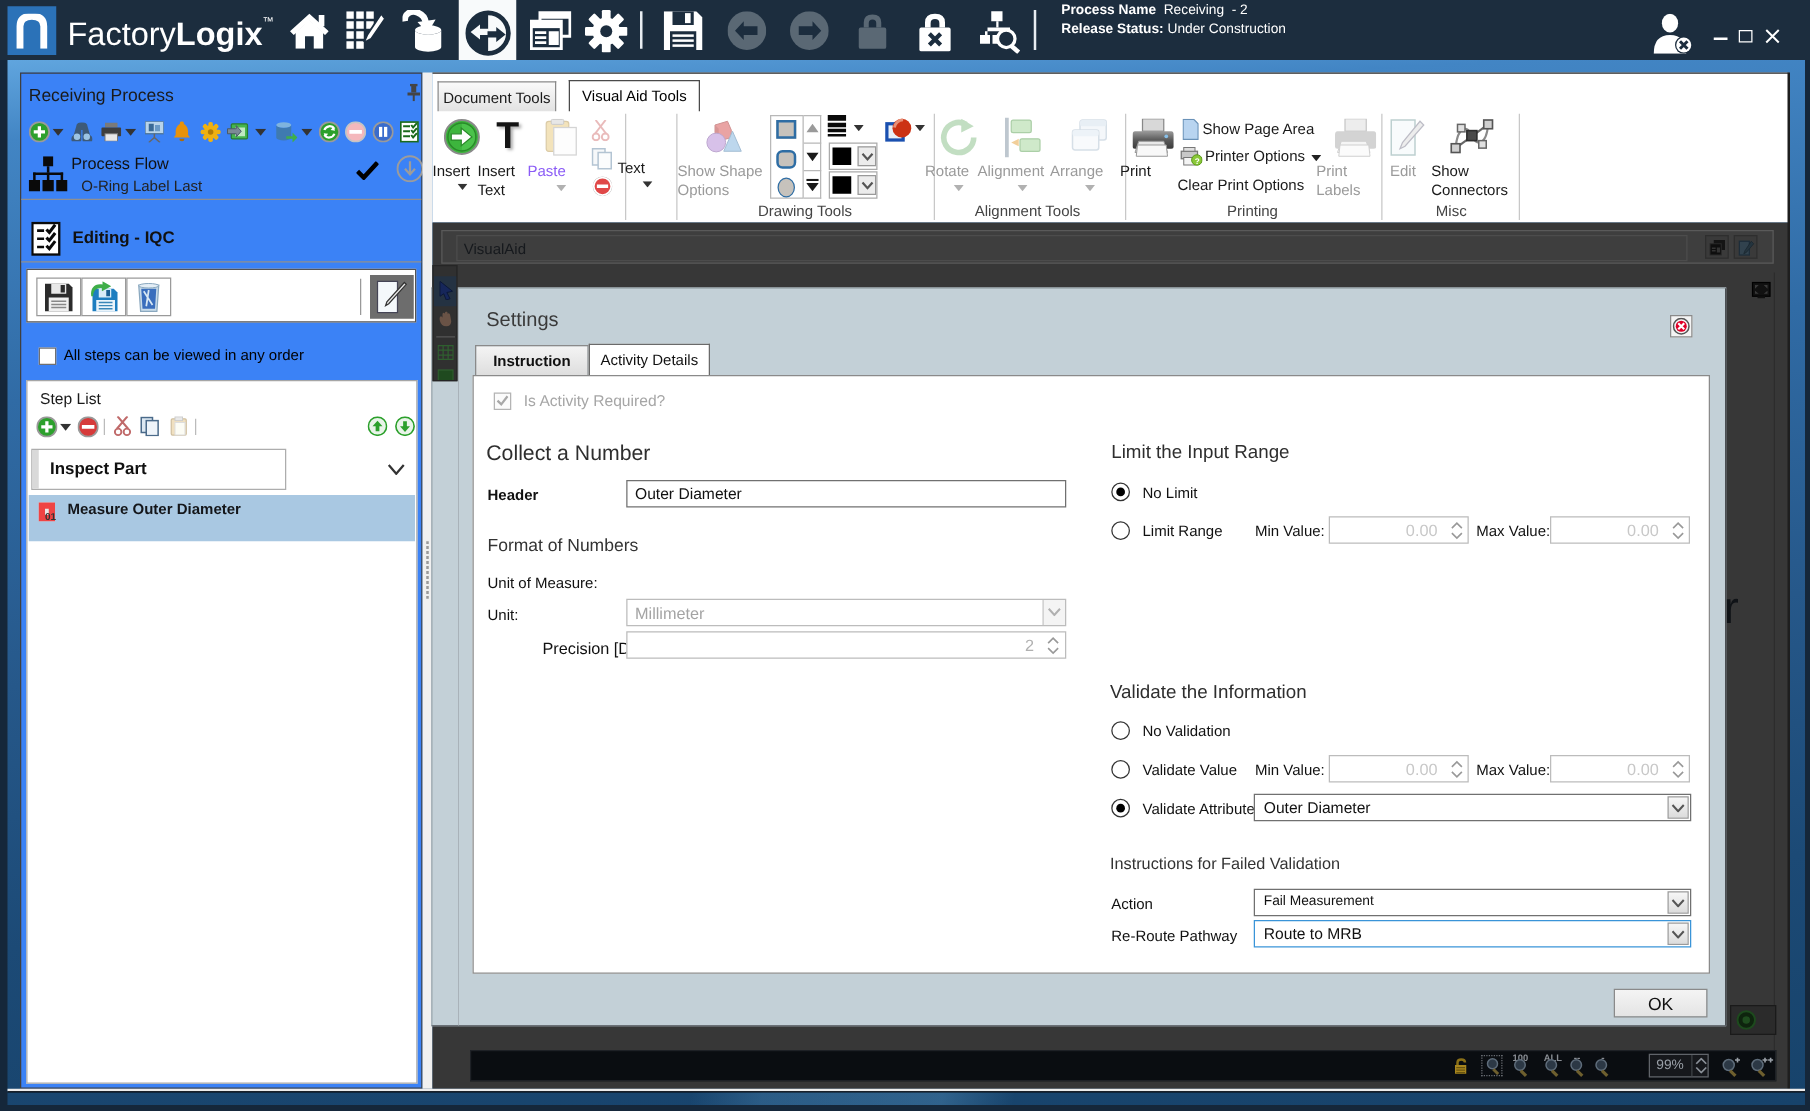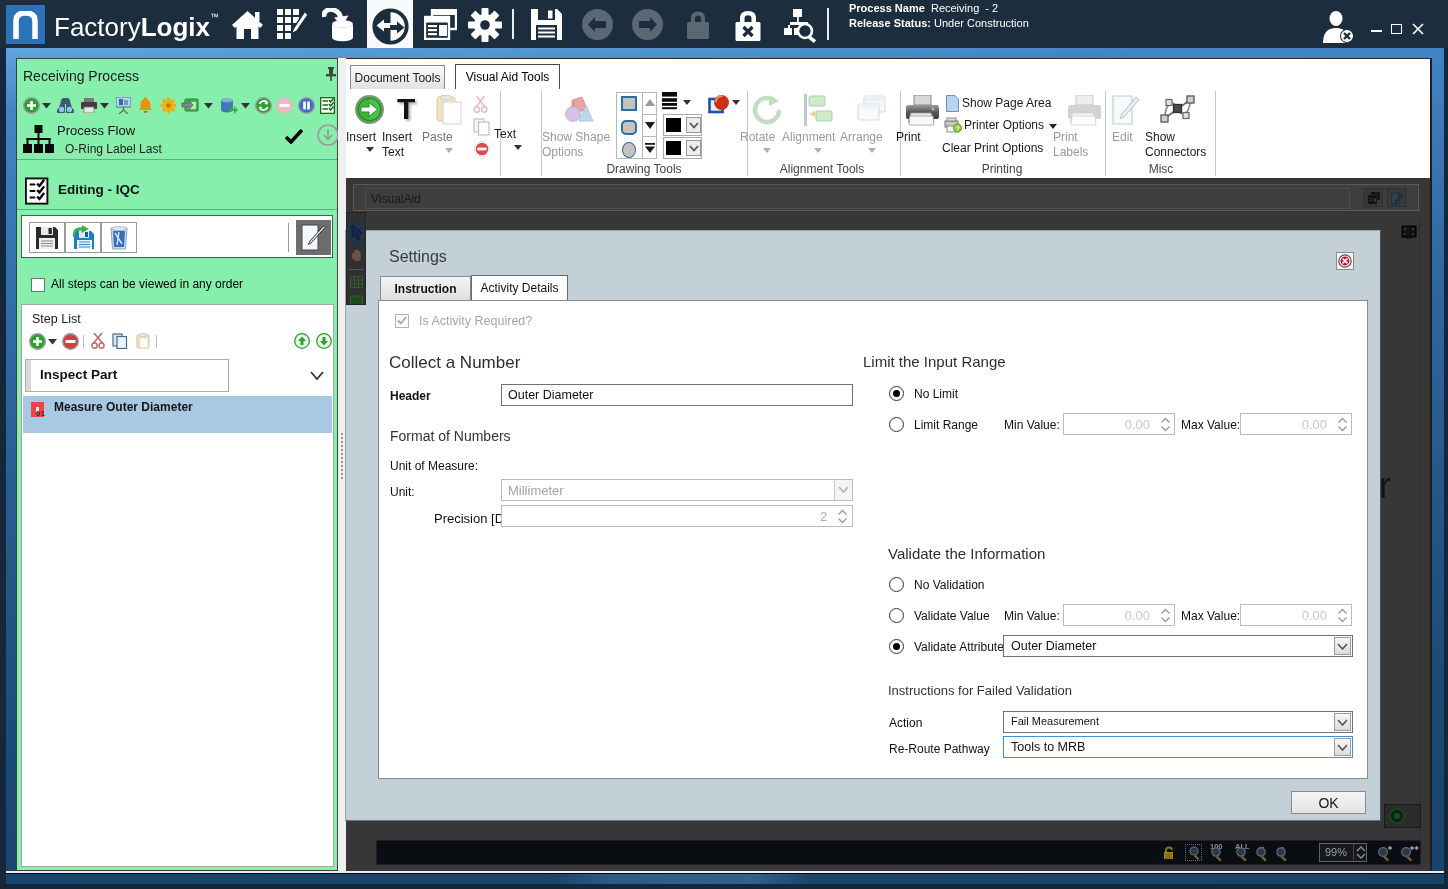--- a/index.html
+++ b/index.html
@@ -6,21 +6,21 @@
 html,body { width:1448px; height:889px; overflow:hidden; }
 body { font-family:"Liberation Sans", sans-serif; background:#15273a; position:relative; }
 .abs { position:absolute; }
 
 
 #bluebg { left:6px; top:48px; width:1438px; height:836px;
   background:linear-gradient(177deg,#60a5de 0%,#4285c4 7%,#306ba5 30%,#26588a 55%,#1c4a76 78%,#17436b 100%); }
 #titlebar { left:0; top:0; width:1448px; height:48px; background:#1c2d3e; }
 
 
-#leftpanel { left:16px; top:58px; width:322px; height:813px; background:#86efac; border:1px solid #3f3f3f; }
+#leftpanel { left:16px; top:58px; width:322px; height:813px; background:#3b82f6; border:1px solid #3f3f3f; }
 #splitter { left:338px; top:58px; width:8px; height:813px; background:#f0f0f0; }
 
 
 #ribbon { left:346px; top:58px; width:1085px; height:120px; background:#fff; border-top:1px solid #2a2a2a; }
 #canvas { left:346px; top:178px; width:1085px; height:693px; background:#373737; }
 #whiteline { left:6px; top:871px; width:1438px; height:2px; background:#ececec; }
 #blackline { left:6px; top:873px; width:1438px; height:1px; background:#08080a; }
 
 
 #dialog { left:367px; top:230px; width:1014px; height:591px; background:#c3d0d7; border-top:1px solid #9aa6ac; border-right:1px solid #4a4e52; border-bottom:1px solid #6a7076; }
@@ -436,21 +436,21 @@
     </svg>
 
   <div class="t" style="left:51px;top:33px;font-size:30px;font-weight:700;color:#141414;text-shadow:2px 2px 2.5px #b0b0b0;">T</div>
   <div class="t rlbl" style="left:36px;top:71px;width:53px;">Insert<br>Text</div>
 
   <svg class="abs" style="left:90px;top:36px;opacity:0.5;" width="26" height="30" viewBox="0 0 26 30">
     <rect x="1" y="2" width="18" height="24" rx="2" fill="#e8c87a" stroke="#b89850" stroke-width="1"></rect>
     <rect x="5" y="0.5" width="10" height="4" rx="1" fill="#d0d0d0" stroke="#999" stroke-width="0.8"></rect>
     <rect x="7" y="7" width="18" height="22" fill="#fcfcfc" stroke="#aaa" stroke-width="1"></rect>
   </svg>
-  <div class="t rlbl" style="left:76px;top:71px;width:53px;color:#737373;">Paste</div>
+  <div class="t rlbl" style="left:76px;top:71px;width:53px;color:#8b5cf6;">Paste</div>
   <svg class="abs" style="left:99px;top:89px;opacity:0.5;" width="8" height="5" viewBox="0 0 8 5">
       <path d="M0 0 L8 0 L4 5 Z" fill="#666"></path>
     </svg>
 
   <svg class="abs" style="left:127px;top:37px;opacity:0.45;" width="15" height="17" viewBox="0 0 15 17">
     <path d="M3.5 0 L12 11 M11.5 0 L3 11" stroke="#d06a6a" stroke-width="1.6"></path>
     <circle cx="3.8" cy="13.5" r="2.7" fill="none" stroke="#d06a6a" stroke-width="1.5"></circle>
     <circle cx="11.2" cy="13.5" r="2.7" fill="none" stroke="#d06a6a" stroke-width="1.5"></circle>
   </svg>
   <svg class="abs" style="left:127px;top:59px;opacity:0.5;" width="17" height="18" viewBox="0 0 17 18">
@@ -769,21 +769,21 @@
       </div>
   </div>
   <div class="t" style="left:23px;top:280px;font-size:13px;color:#111;padding-left:44px;">Precision [Decimals]:</div>
   <div class="abs dspin" style="left:134px;top:274px;width:352px;">
     <div class="t" style="left:318px;top:3px;font-size:13px;color:#b0b0b0;">2</div>
     <svg style="position:absolute;right:4px;top:3px;" width="11" height="15" viewBox="0 0 11 15">
         <path d="M1.5 5.5 L5.5 1.5 L9.5 5.5 M1.5 9.5 L5.5 13.5 L9.5 9.5" fill="none" stroke="#999" stroke-width="1.3"></path>
       </svg>
   </div>
 
-  <div class="t" style="left:496px;top:122px;font-size:15px;color:#2e2e2e;font-weight:300;">Limit the Input Range</div>
+  <div class="t" style="left:522px;top:122px;font-size:15px;color:#2e2e2e;font-weight:300;">Limit the Input Range</div>
   <div class="abs radio sel" style="left:522px;top:155px;"></div>
   <div class="t" style="left:547px;top:156px;font-size:12px;color:#111;">No Limit</div>
   <div class="abs radio" style="left:522px;top:186px;"></div>
   <div class="t" style="left:547px;top:187px;font-size:12px;color:#111;">Limit Range</div>
   <div class="t" style="left:637px;top:187px;font-size:12px;color:#111;">Min Value:</div>
   <div class="abs dspin" style="left:696px;top:182px;width:112px;">
     <div class="t" style="right:24px;top:3px;font-size:13px;color:#c8c8c8;">0.00</div>
     <svg style="position:absolute;right:3px;top:3px;" width="11" height="15" viewBox="0 0 11 15">
         <path d="M1.5 5.5 L5.5 1.5 L9.5 5.5 M1.5 9.5 L5.5 13.5 L9.5 9.5" fill="none" stroke="#999" stroke-width="1.3"></path>
       </svg>
@@ -831,21 +831,21 @@
   <div class="abs ecombo" style="left:636px;top:480px;width:350px;">
     <div class="t" style="left:7px;top:3px;font-size:11px;color:#111;">Fail Measurement</div>
     <div class="edbtn">
         <svg width="11" height="7" viewBox="0 0 11 7">
           <path d="M1 1 L5.5 6 L10 1" fill="none" stroke="#555" stroke-width="1.6"></path>
         </svg>
       </div>
   </div>
   <div class="t" style="left:522px;top:511px;font-size:12px;color:#111;">Re-Route Pathway</div>
   <div class="abs ecombo" style="left:636px;top:505px;width:350px;border-color:#3a94d8;">
-    <div class="t" style="left:7px;top:3px;font-size:12.5px;color:#111;">Tools to MRB</div>
+    <div class="t" style="left:7px;top:3px;font-size:12.5px;color:#111;">Route to MRB</div>
     <div class="edbtn">
         <svg width="11" height="7" viewBox="0 0 11 7">
           <path d="M1 1 L5.5 6 L10 1" fill="none" stroke="#555" stroke-width="1.6"></path>
         </svg>
       </div>
   </div>
 
   <div class="abs" style="left:924px;top:560px;width:75px;height:23px;background:linear-gradient(#f4f4f4,#e4e4e4);border:1px solid #8a8a8a;text-align:center;font-size:14px;line-height:22px;color:#111;">OK</div>
 </div>
 

